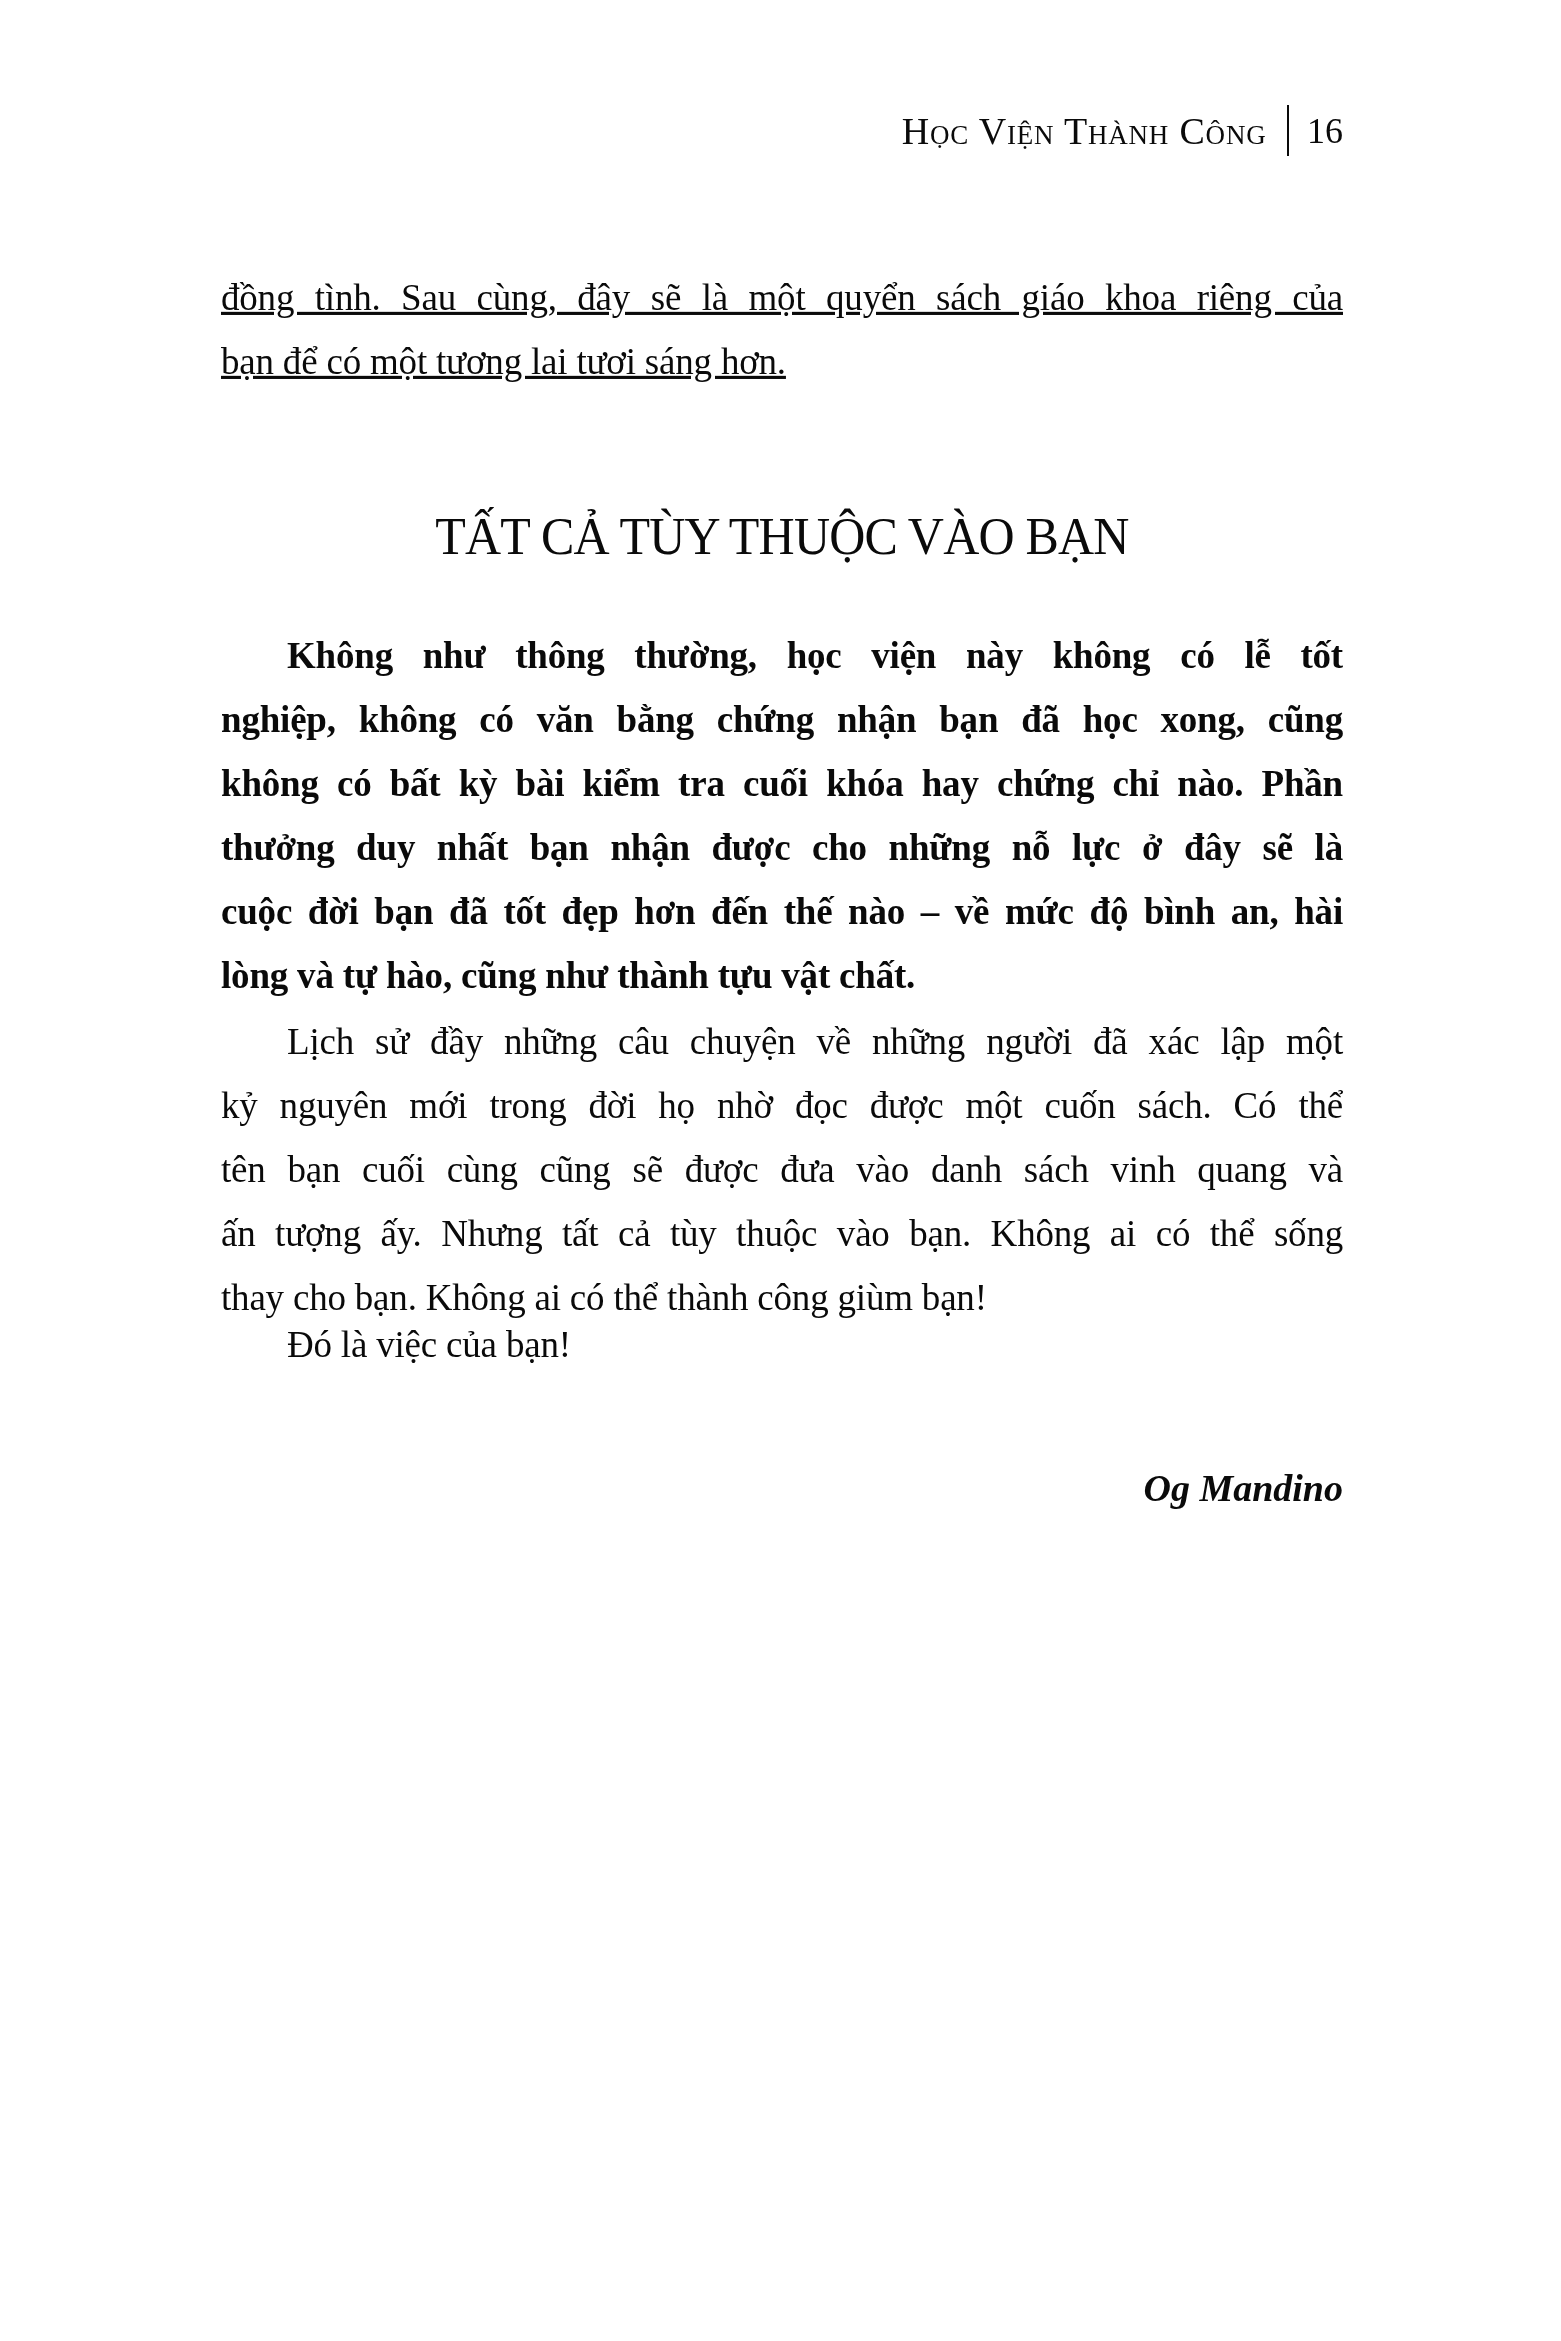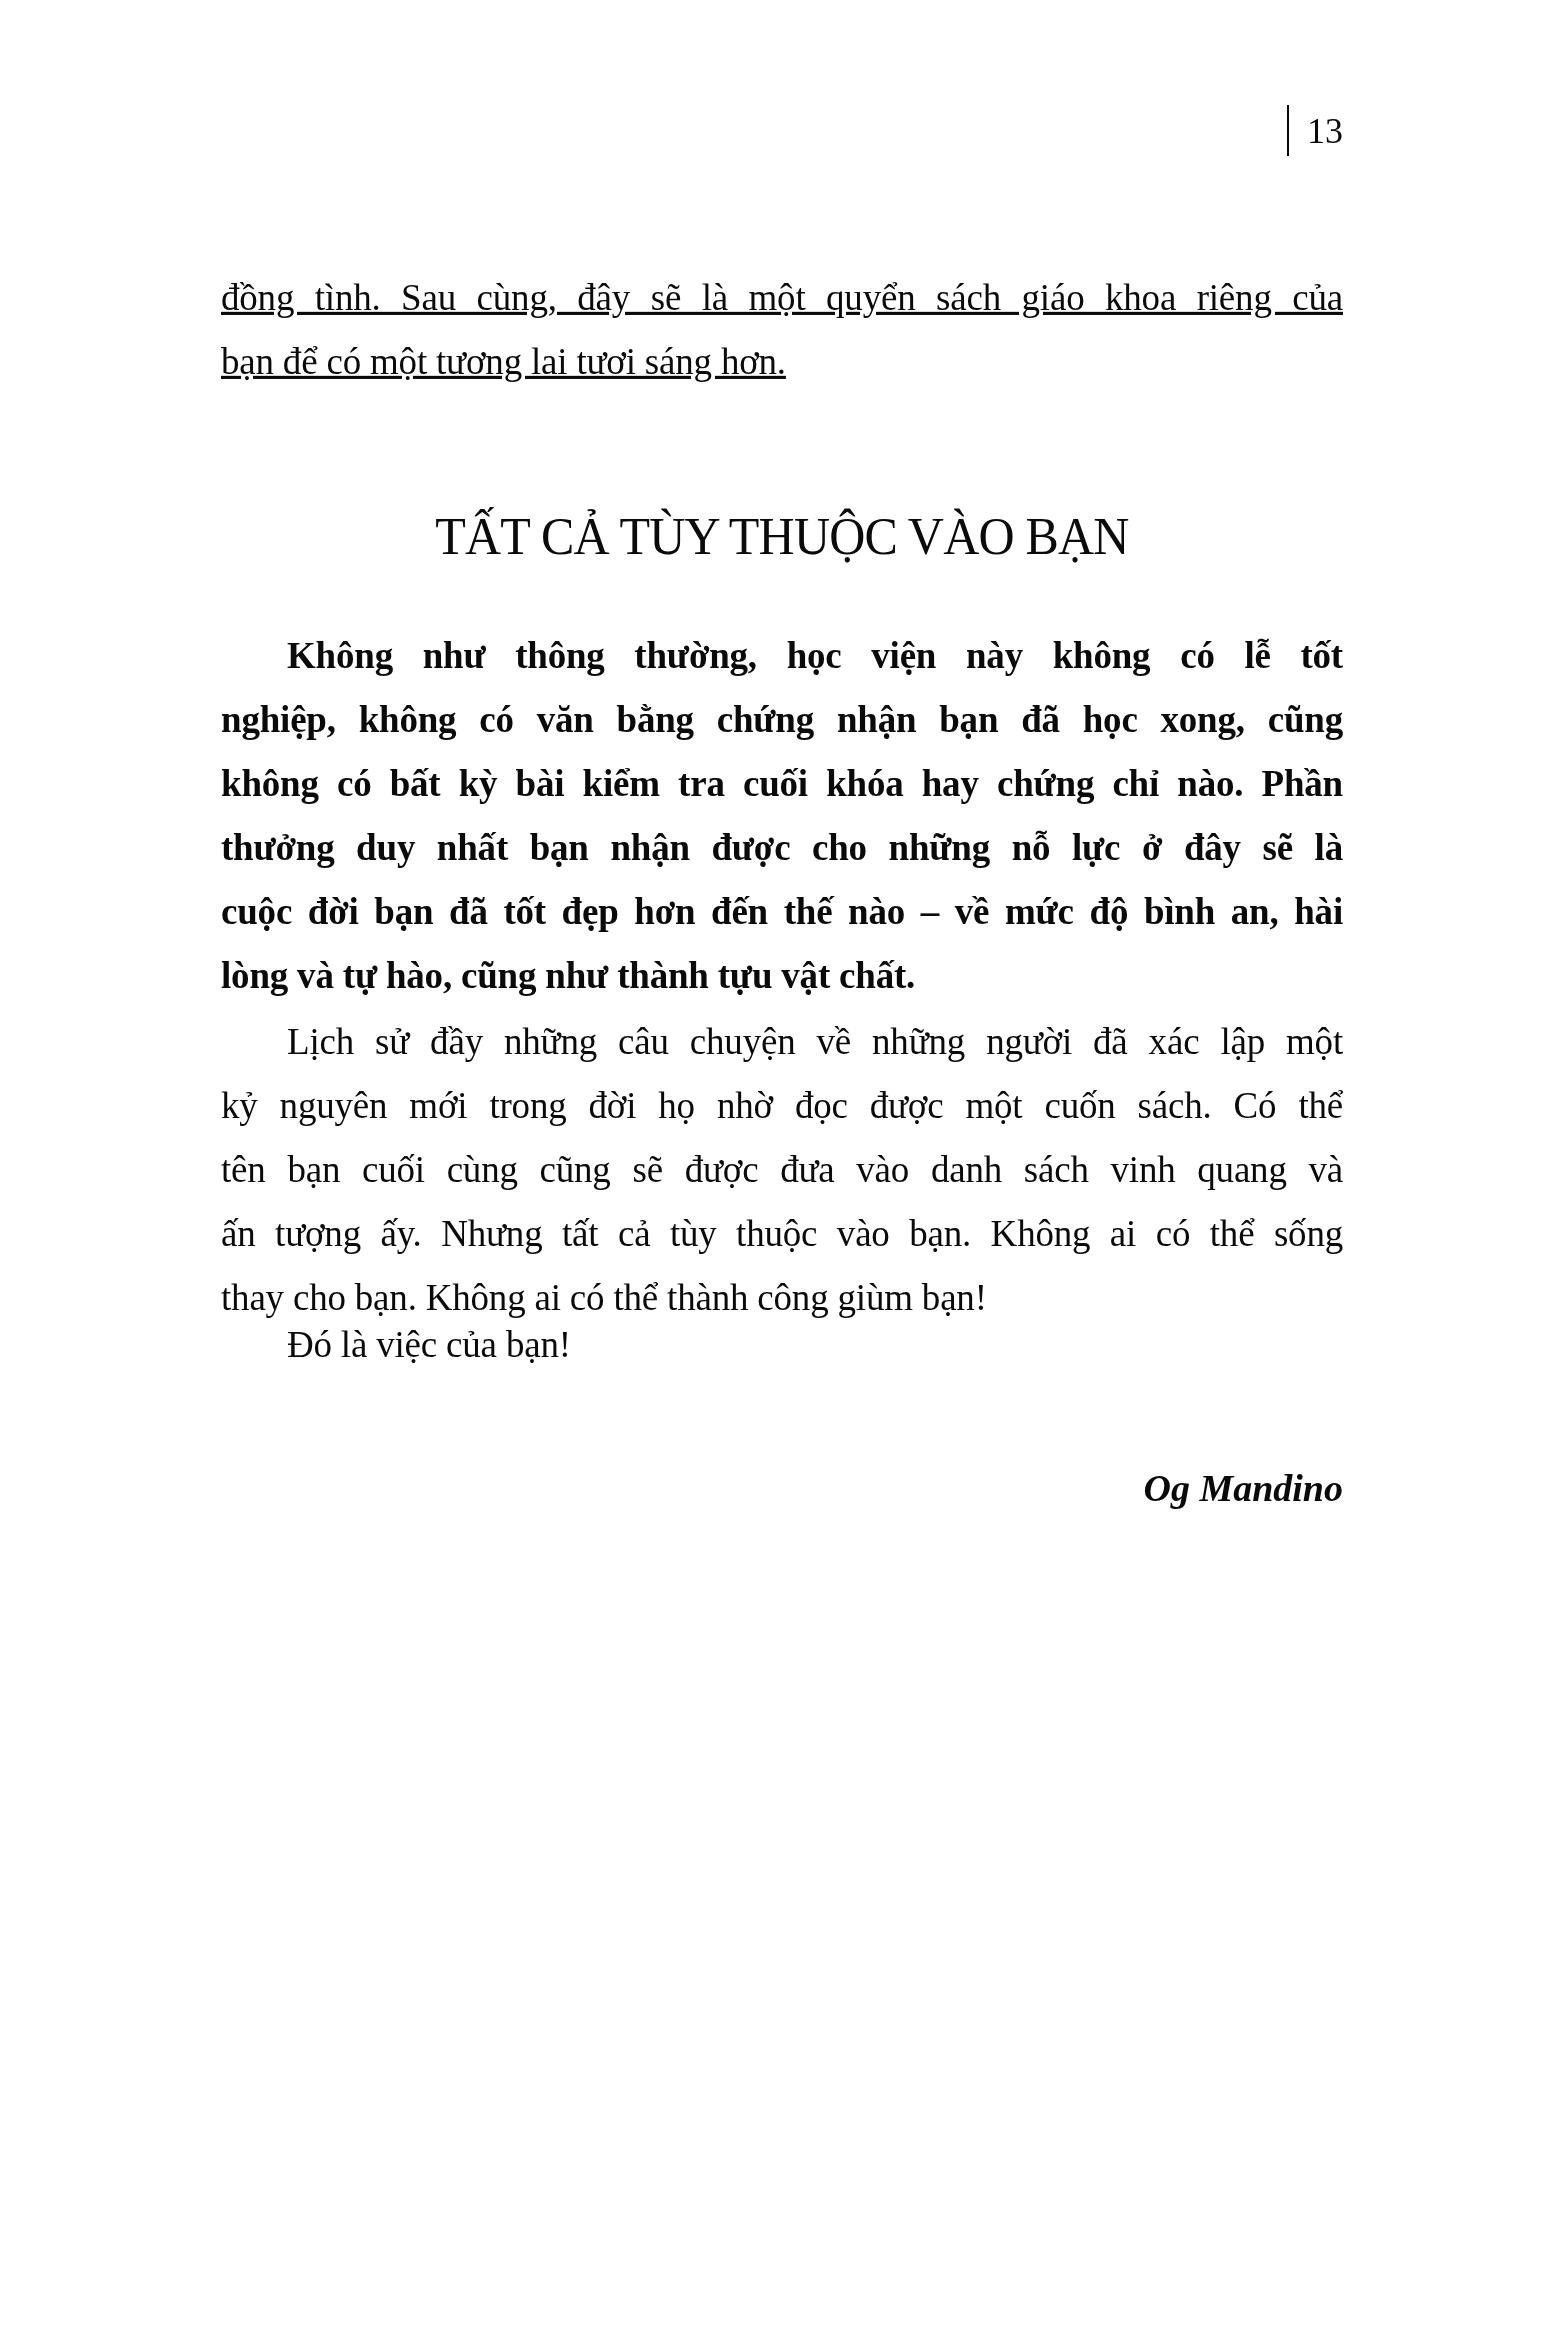--- a/index.html
+++ b/index.html
@@ -90,22 +90,23 @@
     line-height: 51px;
     margin-top: 16px;
   }
 </style>
 </head>
 <body>
 
 <div class="page">
 
   <header class="running-header">
+    <span class="running-title">Học Viện Thành Công</span>
     <span class="header-sep"></span>
-    <span class="page-number">13</span>
+    <span class="page-number">16</span>
   </header>
 
   <main class="text-column">
 
     <section class="para para-intro">
       <div class="line">đồng tình. Sau cùng, đây sẽ là một quyển sách giáo khoa riêng của</div>
       <div class="line last">bạn để có một tương lai tươi sáng hơn.</div>
     </section>
 
     <h1 class="section-heading">TẤT CẢ TÙY THUỘC VÀO BẠN</h1>

